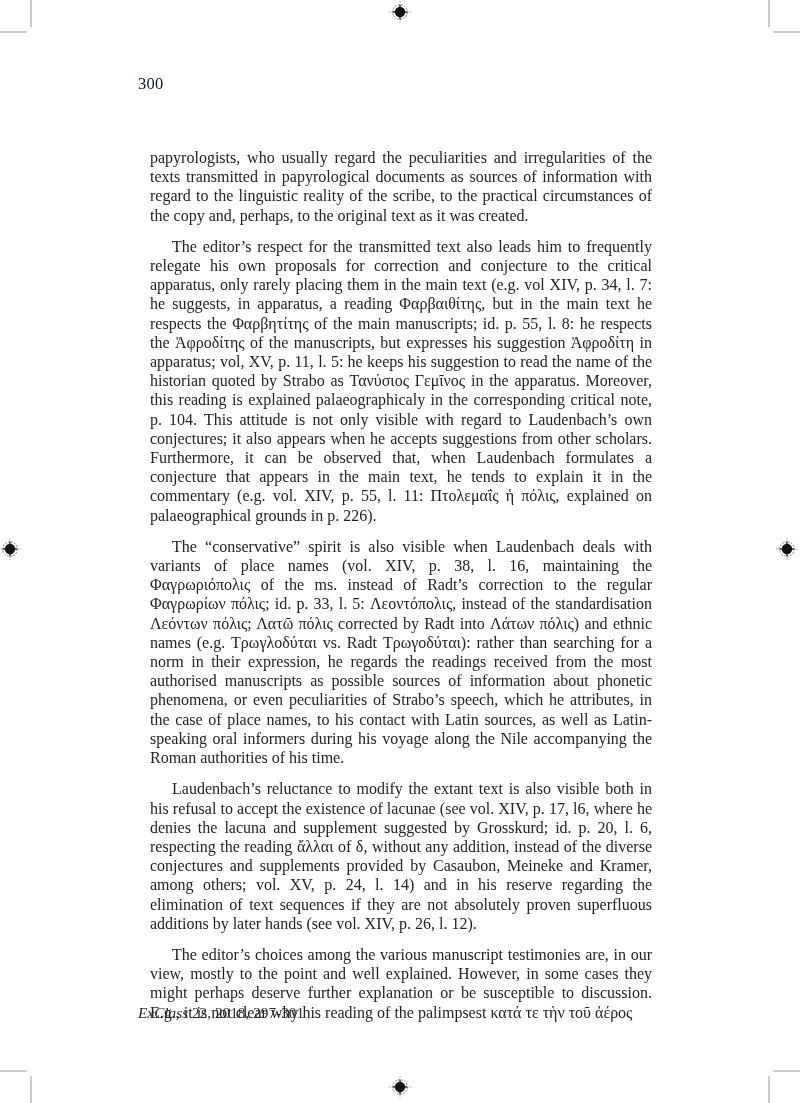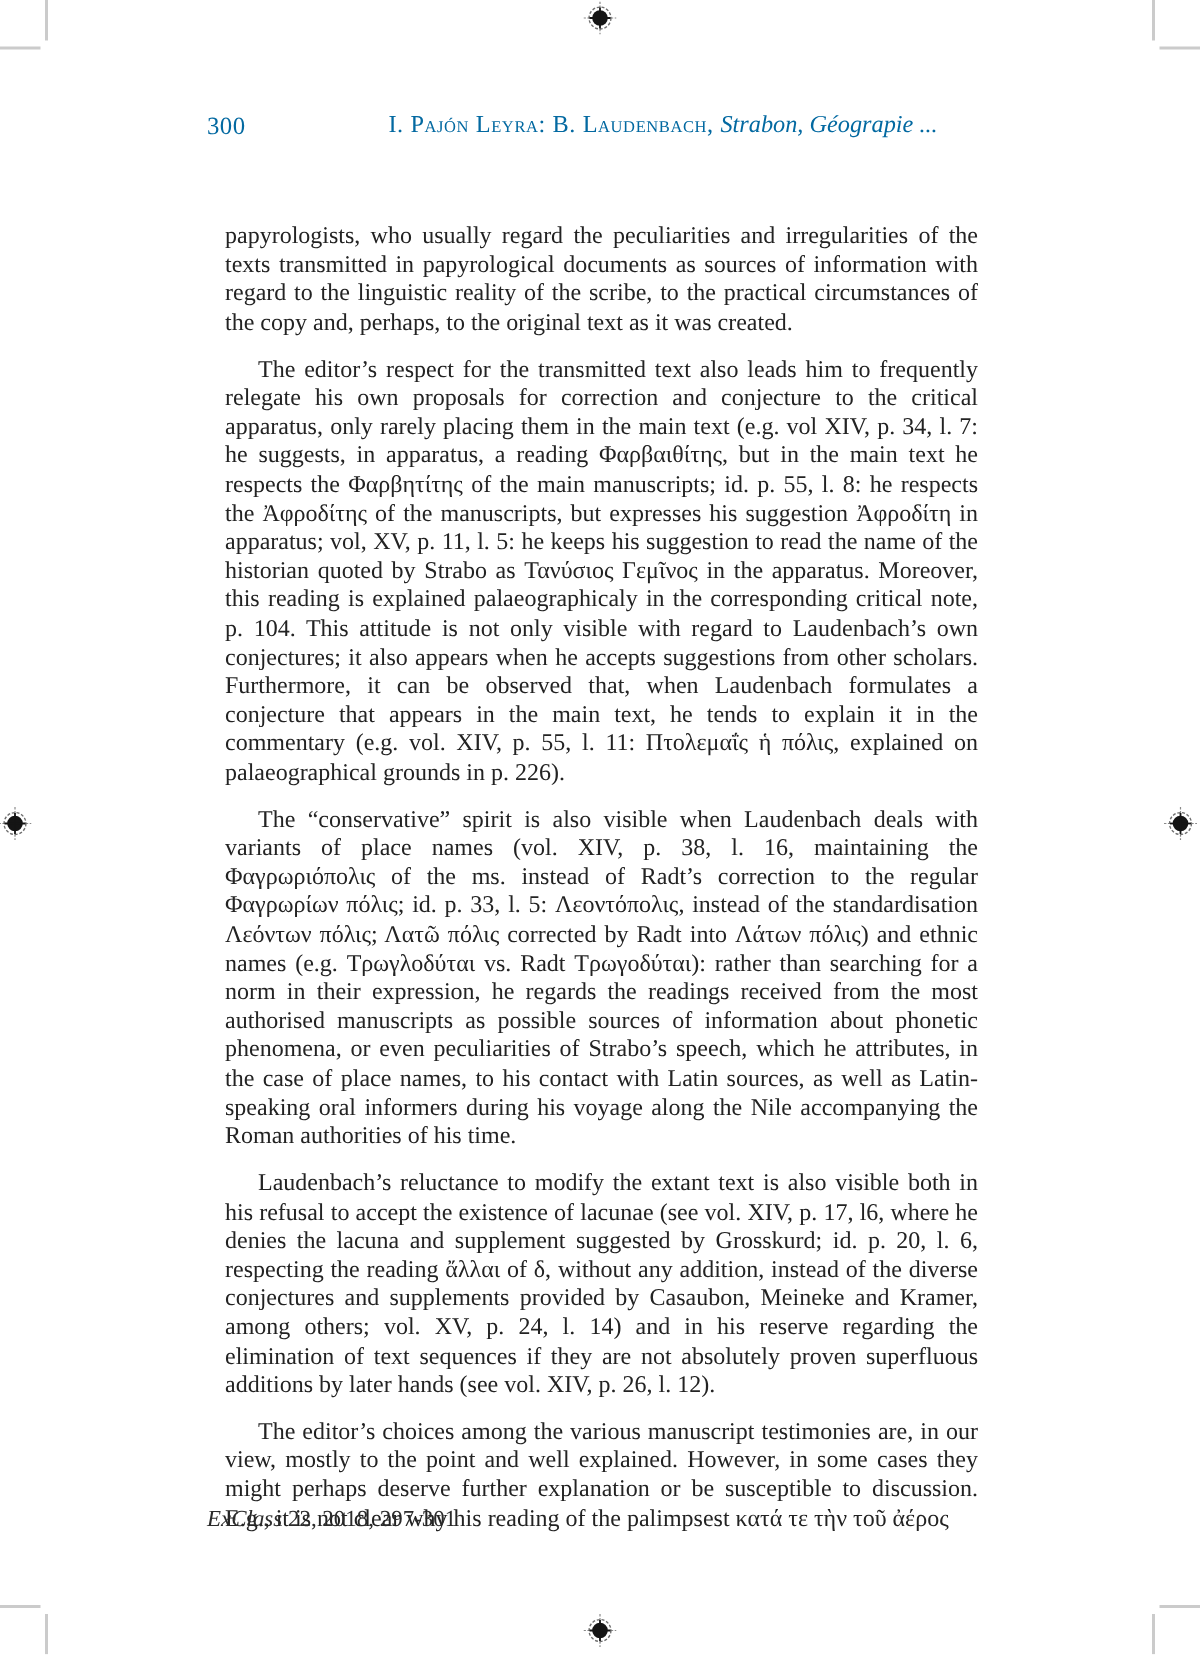--- a/index.html
+++ b/index.html
@@ -22,21 +22,21 @@
   .crop.bl-h { left:0; top:1070px; }
   .crop.br-v { left:768px; top:1076px; }
   .crop.br-h { left:773px; top:1070px; }
   
   .reg { position:absolute; width:22px; height:22px; }
   .reg.top    { left:389px; top:1px; }
   .reg.bottom { left:389px; top:1076px; }
   .reg.left   { left:-1px; top:538px; }
   .reg.right  { left:776px; top:538px; }
   
-  .header { position:absolute; left:138px; top:74px; width:526px; height:22px; color:#0369a1; }
+  .header { position:absolute; left:138px; top:74px; width:526px; height:22px; color:#0f172a; }
   .pagenum { position:absolute; left:0; top:0; font-size:16.5px; letter-spacing:0.3px; }
   .running-title {
     position:absolute; left:64px; right:-18px; top:0;
     text-align:center; font-size:16.2px; white-space:nowrap;
   }
   .sc { font-variant-caps:small-caps; letter-spacing:0.4px; }
   .it { font-style:italic; }
   
   .body-text {
     position:absolute; left:138px; top:136px; width:526px;
@@ -89,21 +89,20 @@
     <line x1="0" y1="11" x2="22" y2="11" stroke="#8a8a8a" stroke-width="0.8" stroke-dasharray="1.6 1"></line>
     <line x1="11" y1="0" x2="11" y2="22" stroke="#8a8a8a" stroke-width="0.8" stroke-dasharray="1.6 1"></line>
     <circle cx="11" cy="11" r="7.3" fill="none" stroke="#6f6f6f" stroke-width="0.9" stroke-dasharray="2 1.2"></circle>
     <circle cx="11" cy="11" r="5.2" fill="#151515"></circle>
     <line x1="4" y1="11" x2="18" y2="11" stroke="#151515" stroke-width="1.2"></line>
     <line x1="11" y1="4" x2="11" y2="18" stroke="#151515" stroke-width="1.2"></line>
   </svg>
 
   <div class="header">
     <span class="pagenum">300</span>
-    <span class="running-title"><span class="sc">I. Pajón Leyra: B. Laudenbach, </span><span class="it">Strabon, Géograpie ...</span></span>
   </div>
 
   <div class="body-text">
       <p class="para">papyrologists, who usually regard the peculiarities and irregularities of the texts transmitted in papyrological documents as sources of information with regard to the linguistic reality of the scribe, to the practical circumstances of the copy and, perhaps, to the original text as it was created.</p>
       <p class="para indent">The editor’s respect for the transmitted text also leads him to frequently relegate his own proposals for correction and conjecture to the critical apparatus, only rarely placing them in the main text (e.g. vol XIV, p. 34, l. 7: he suggests, in apparatus, a reading Φαρβαιθίτης, but in the main text he respects the Φαρβητίτης of the main manuscripts; id. p. 55, l. 8: he respects the Ἀφροδίτης of the manuscripts, but expresses his suggestion Ἀφροδίτη in apparatus; vol, XV, p. 11, l. 5: he keeps his suggestion to read the name of the historian quoted by Strabo as Τανύσιος Γεμῖνος in the apparatus. Moreover, this reading is explained palaeographicaly in the corresponding critical note, p. 104. This attitude is not only visible with regard to Laudenbach’s own conjectures; it also appears when he accepts suggestions from other scholars. Furthermore, it can be observed that, when Laudenbach formulates a conjecture that appears in the main text, he tends to explain it in the commentary (e.g. vol. XIV, p. 55, l. 11: Πτολεμαΐς ἡ πόλις, explained on palaeographical grounds in p. 226).</p>
       <p class="para indent">The “conservative” spirit is also visible when Laudenbach deals with variants of place names (vol. XIV, p. 38, l. 16, maintaining the Φαγρωριόπολις of the ms. instead of Radt’s correction to the regular Φαγρωρίων πόλις; id. p. 33, l. 5: Λεοντόπολις, instead of the standardisation Λεόντων πόλις; Λατῶ πόλις corrected by Radt into Λάτων πόλις) and ethnic names (e.g. Τρωγλοδύται vs. Radt Τρωγοδύται): rather than searching for a norm in their expression, he regards the readings received from the most authorised manuscripts as possible sources of information about phonetic phenomena, or even peculiarities of Strabo’s speech, which he attributes, in the case of place names, to his contact with Latin sources, as well as Latin-speaking oral informers during his voyage along the Nile accompanying the Roman authorities of his time.</p>
       <p class="para indent">Laudenbach’s reluctance to modify the extant text is also visible both in his refusal to accept the existence of lacunae (see vol. XIV, p. 17, l6, where he denies the lacuna and supplement suggested by Grosskurd; id. p. 20, l. 6, respecting the reading ἄλλαι of δ, without any addition, instead of the diverse conjectures and supplements provided by Casaubon, Meineke and Kramer, among others; vol. XV, p. 24, l. 14) and in his reserve regarding the elimination of text sequences if they are not absolutely proven superfluous additions by later hands (see vol. XIV, p. 26, l. 12).</p>
       <p class="para indent">The editor’s choices among the various manuscript testimonies are, in our view, mostly to the point and well explained. However, in some cases they might perhaps deserve further explanation or be susceptible to discussion. E.g., it is not clear why his reading of the palimpsest κατά τε τὴν τοῦ ἀέρος</p>
     </div>
 

